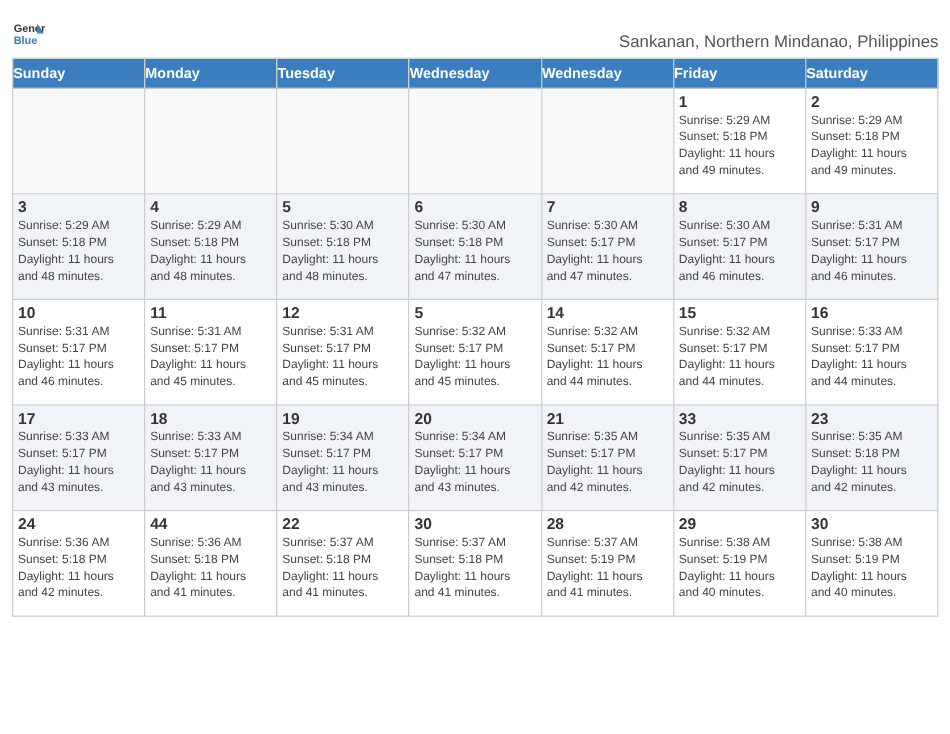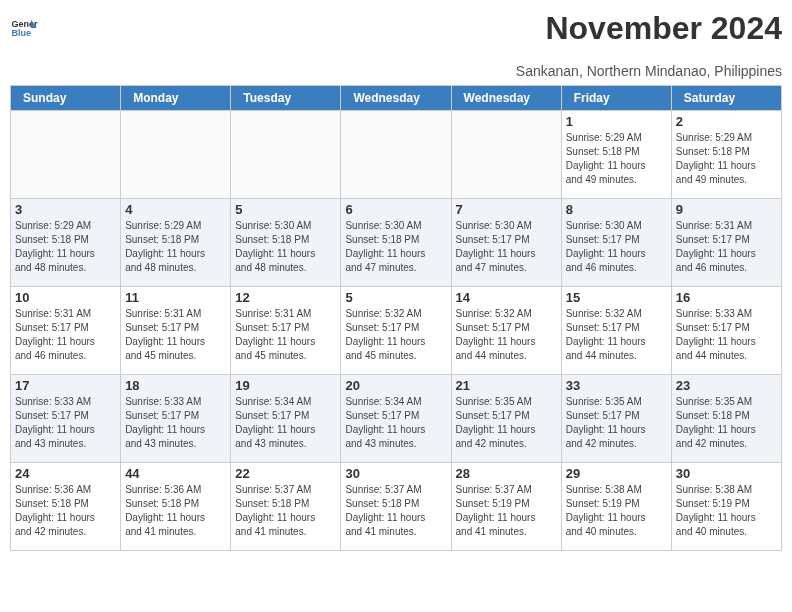--- a/index.html
+++ b/index.html
@@ -42,21 +42,21 @@
     .calendar {
       width: 100%;
       border-collapse: collapse;
       table-layout: fixed;
     }
     .calendar th {
       background: #3a7ebf;
       color: #fff;
       font-size: 12px;
       font-weight: bold;
-      padding: 5px 12px;
+      padding: 5px 0;
       text-align: left;
       border: 1px solid #ccc;
     }
     .calendar td {
       vertical-align: top;
       border: 1px solid #ccc;
       padding: 3px 4px;
       font-size: 10px;
       color: #333;
       height: 88px;
@@ -85,21 +85,20 @@
 
 <div class="header">
   <div class="logo">
     <svg class="logo-icon" viewBox="0 0 40 40">
       <text x="2" y="18" font-size="13" font-weight="bold" fill="#333">General</text>
       <text x="2" y="32" font-size="13" font-weight="bold" fill="#3a7ebf">Blue</text>
       <polygon points="30,8 38,20 30,20" fill="#3a7ebf"></polygon>
     </svg>
   </div>
   <div class="title-block">
-    <div class="month-title">November 2024</div>
     <div class="location-title">Sankanan, Northern Mindanao, Philippines</div>
   </div>
 </div>
 
 <table class="calendar">
   <thead>
     <tr>
     <th>Sunday</th>
         <th>Monday</th>
         <th>Tuesday</th>

